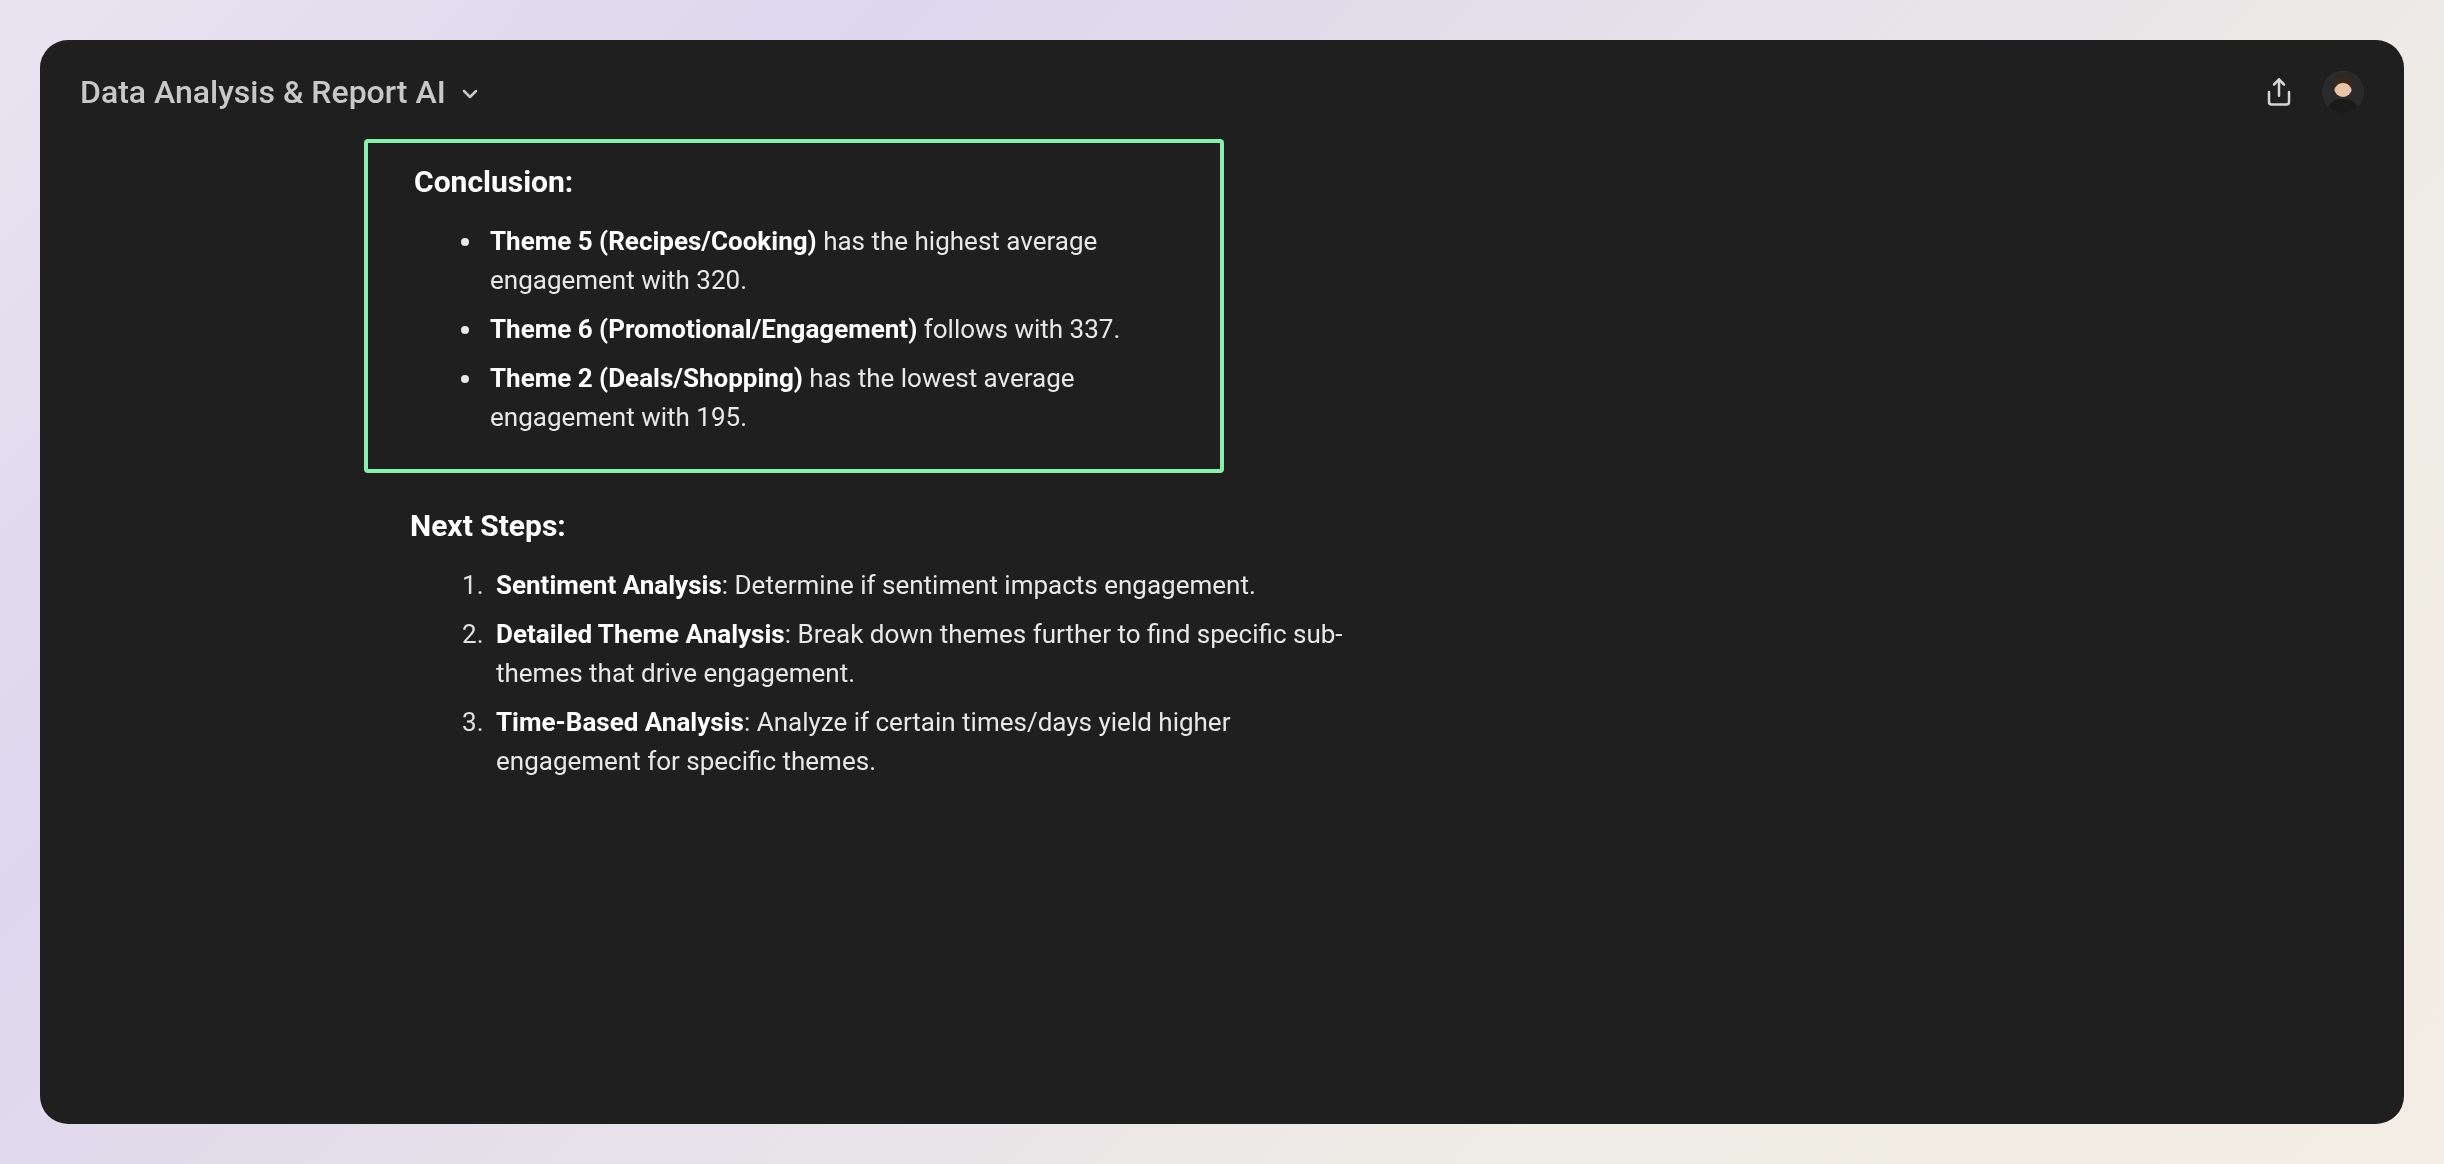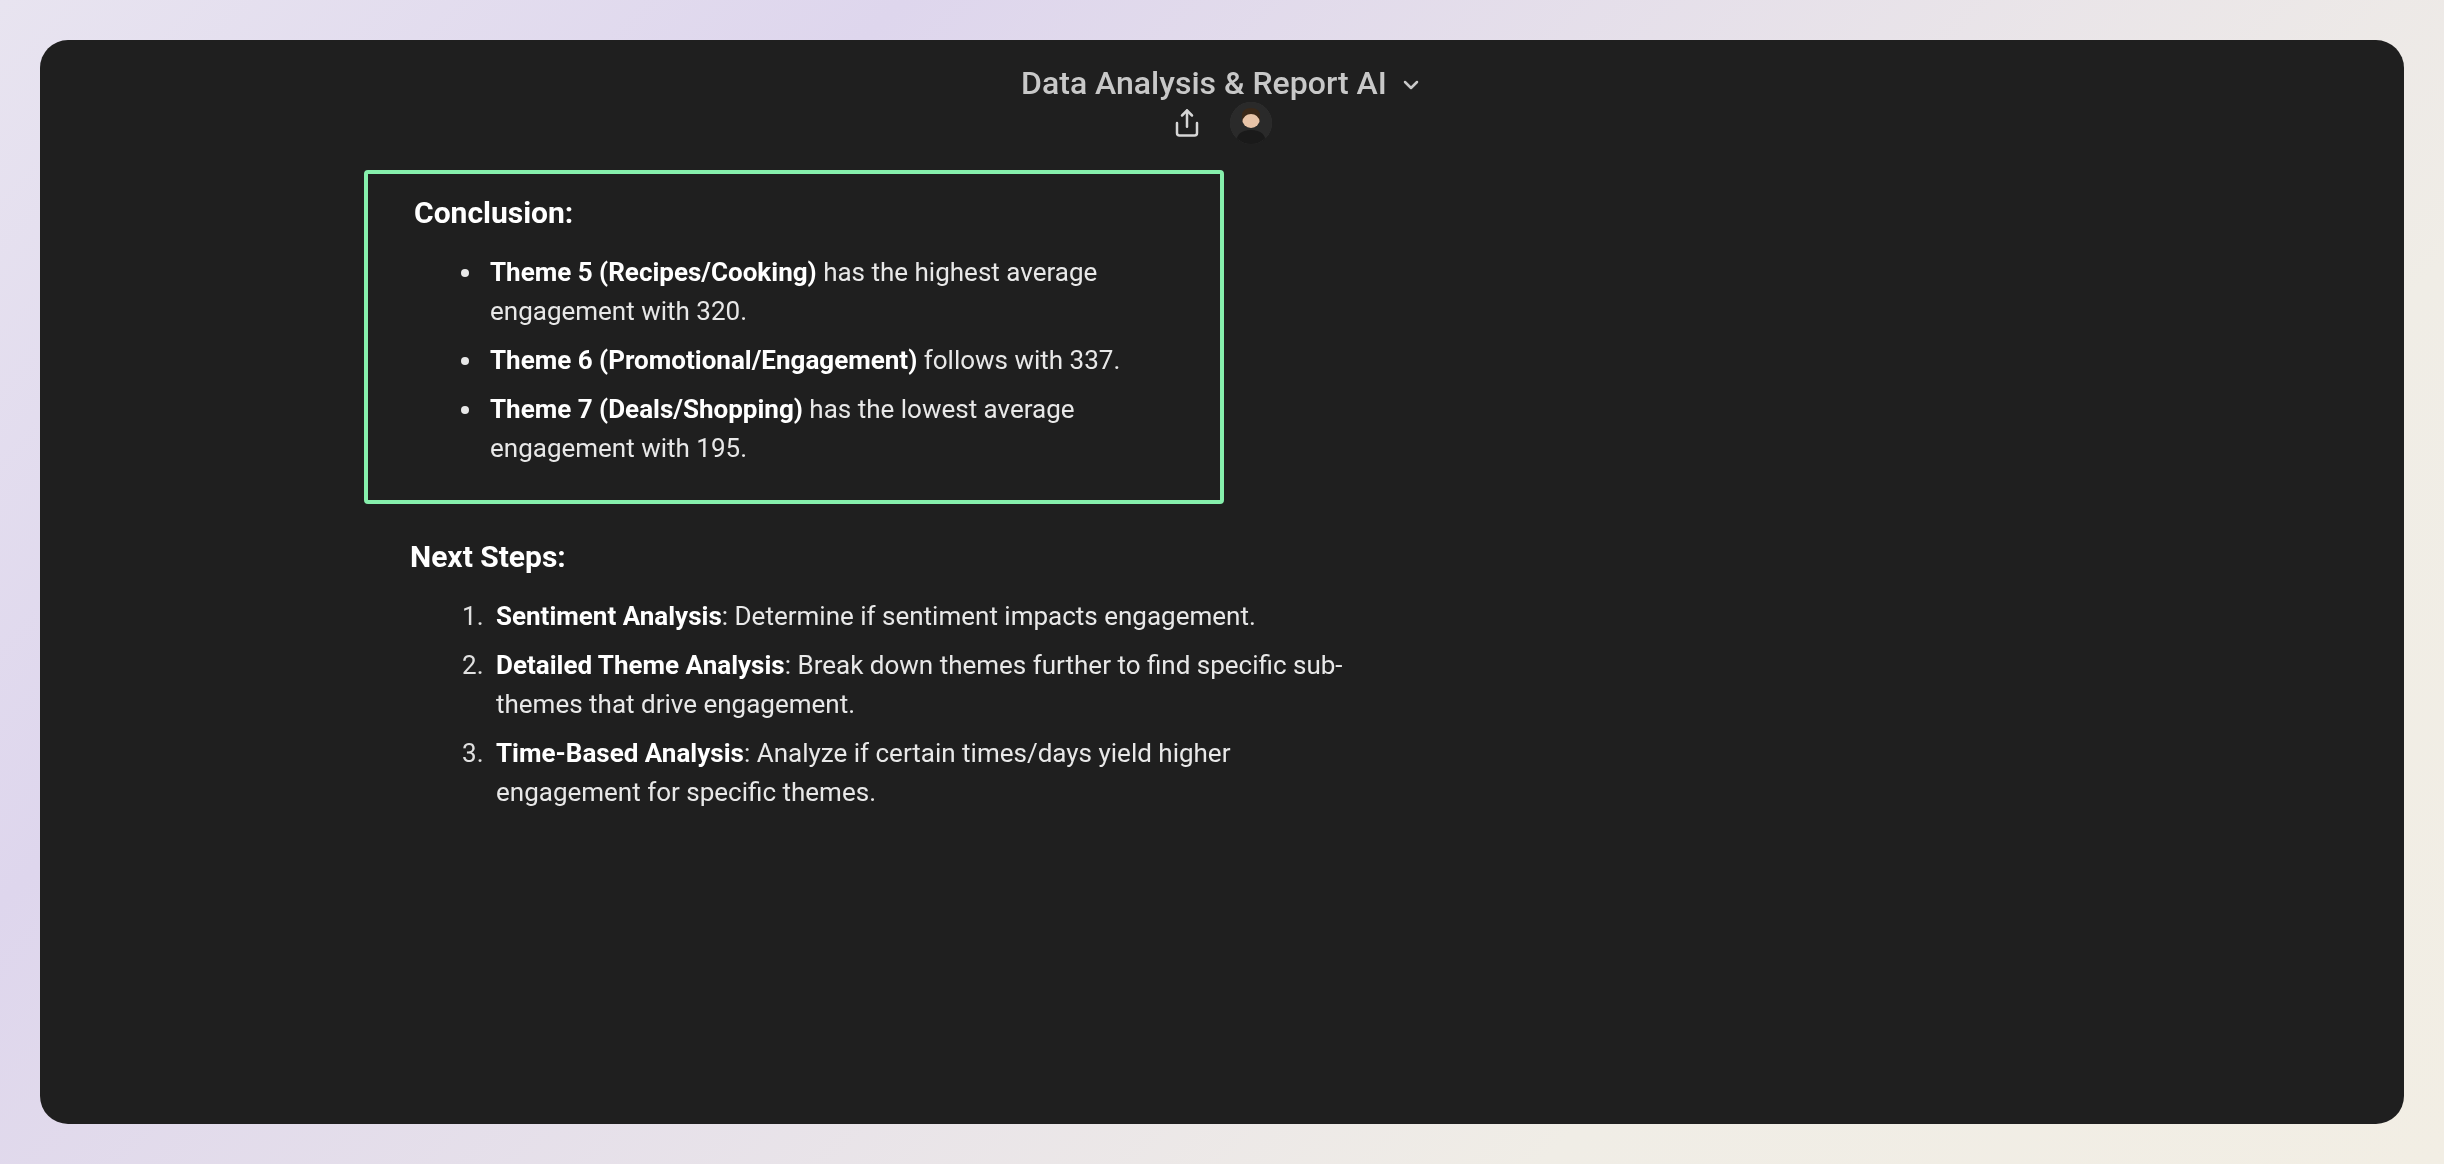--- a/index.html
+++ b/index.html
@@ -16,22 +16,21 @@
     border-radius: 28px;
     width: 100%;
     height: 100%;
     position: relative;
     overflow: hidden;
   }
   .header {
     display: flex;
     align-items: center;
     justify-content: space-between;
-    padding: 24px 40px 12px 40px;
-    flex-direction: column;
+    padding: 31px 40px 12px 40px;
   }
   .title-group {
     display: flex;
     align-items: center;
     gap: 12px;
     cursor: pointer;
   }
   .title {
     color: #c8c8c8;
     font-size: 32px;
@@ -180,21 +179,21 @@
       <div class="highlight-box">
         <div class="section-heading">Conclusion:</div>
         <ul class="bullets">
           <li>
             <span class="bold">Theme 5 (Recipes/Cooking)</span><span> has the highest average engagement with 320.</span>
           </li>
           <li>
             <span class="bold">Theme 6 (Promotional/Engagement)</span><span> follows with 337.</span>
           </li>
           <li>
-            <span class="bold">Theme 7 (Deals/Shopping)</span><span> has the lowest average engagement with 195.</span>
+            <span class="bold">Theme 2 (Deals/Shopping)</span><span> has the lowest average engagement with 195.</span>
           </li>
         </ul>
       </div>
 
       <div class="section-heading">Next Steps:</div>
       <ol class="numbered">
         <li>
           <span class="bold">Sentiment Analysis</span><span>: Determine if sentiment impacts engagement.</span>
         </li>
         <li>

